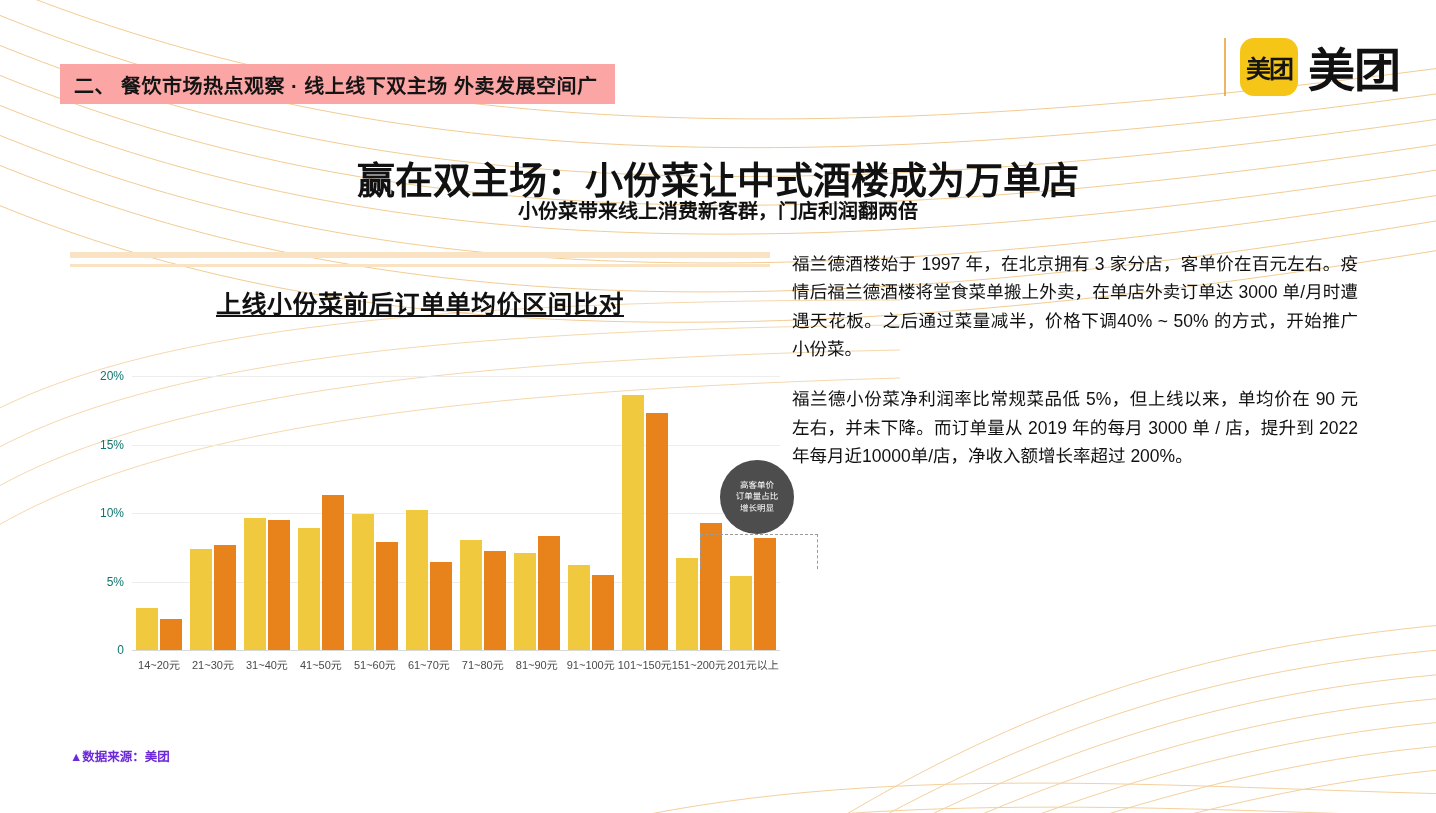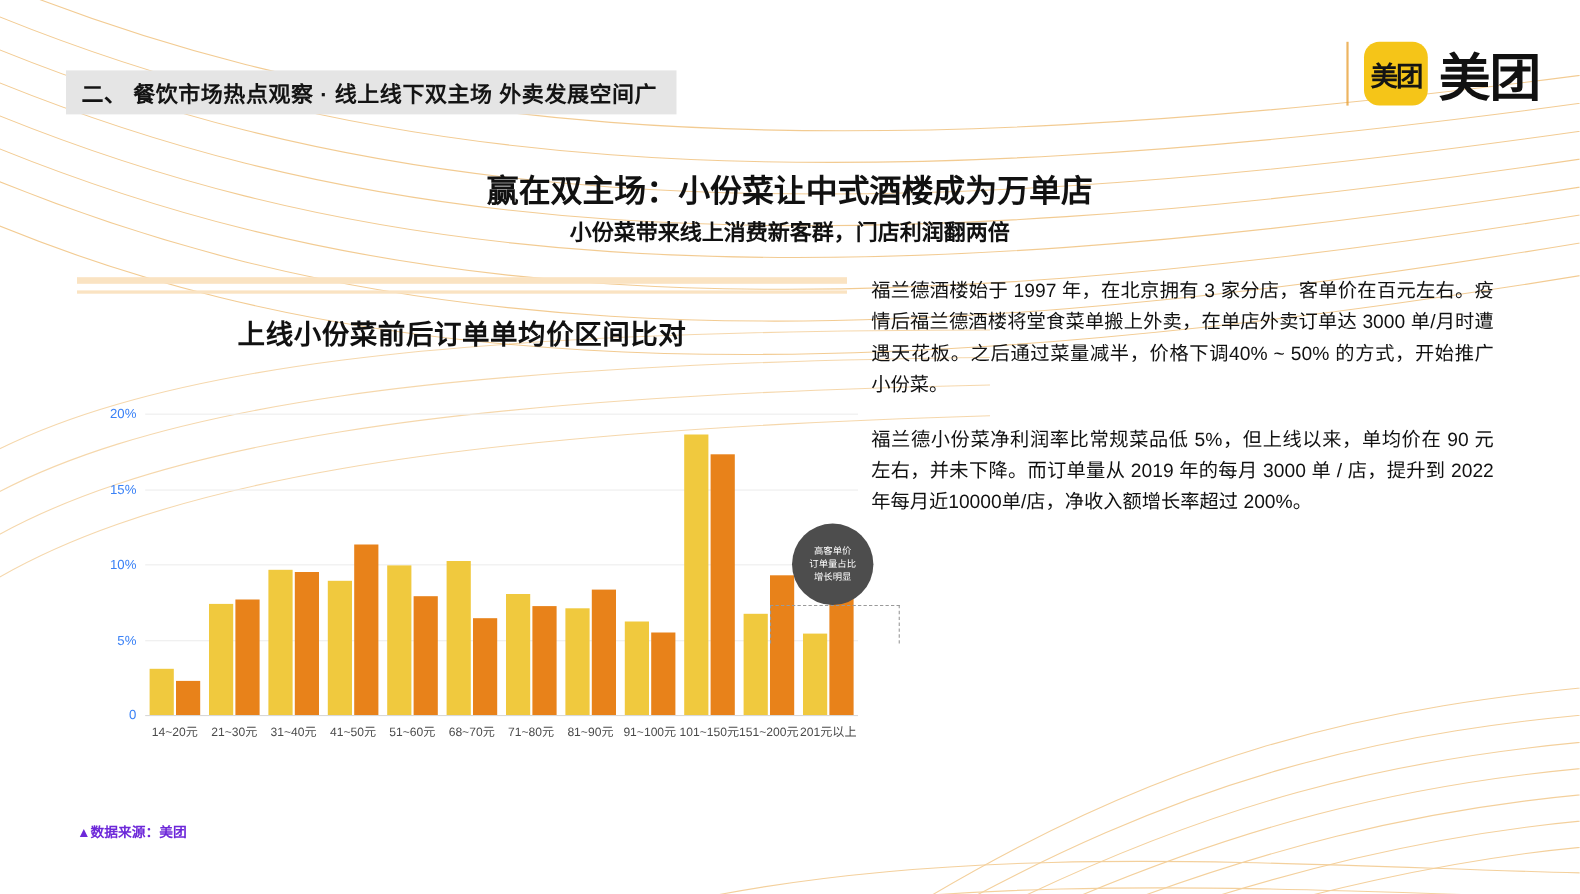--- a/index.html
+++ b/index.html
@@ -8,21 +8,21 @@
     width:1436px;height:813px;position:relative;overflow:hidden;
     background:#ffffff;
     font-family:"Liberation Sans","DejaVu Sans",sans-serif;
     color:#1a1a1a;
   }
   .deco{position:absolute;inset:0;pointer-events:none;z-index:0;}
 
   
   #section-ribbon{
     position:absolute;left:60px;top:64px;height:40px;
-    background:#e5e5e5;display:flex;align-items:center;
+    background:#fca5a5;display:flex;align-items:center;
     padding:0 18px 0 14px;z-index:5;
   }
   #section-ribbon .txt{
     font-size:20px;font-weight:bold;color:#141414;letter-spacing:.5px;white-space:nowrap;
   }
 
   
   #logo-bar{position:absolute;right:36px;top:32px;display:flex;align-items:center;gap:14px;z-index:6;}
   .nestle{position:relative;width:150px;height:78px;}
   .nestle .word{
@@ -48,59 +48,59 @@
   .meituan .badge{
     width:58px;height:58px;border-radius:14px;background:#F5C518;
     display:flex;align-items:center;justify-content:center;
     font-size:25px;font-weight:bold;color:#141414;letter-spacing:-2px;
   }
   .meituan .name{font-size:47px;font-weight:bold;letter-spacing:-1px;color:#111;}
 
   
   #slide-title{
     position:absolute;left:0;right:0;top:150px;text-align:center;
-    font-size:29px;font-weight:bold;color:#111;z-index:4;
+    font-size:38px;font-weight:bold;color:#111;z-index:4;
   }
   #slide-subtitle{
     position:absolute;left:0;right:0;top:195px;text-align:center;
     font-size:20px;font-weight:bold;color:#111;z-index:4;
   }
 
   
   #chart-card{position:absolute;left:60px;top:248px;width:720px;height:440px;z-index:4;}
   .rule{position:absolute;left:10px;right:10px;background:#FAE3C2;}
   .rule.r1{top:4px;height:6px;}
   .rule.r2{top:16px;height:3px;}
   #chart-title{
     position:absolute;left:0;right:0;top:36px;text-align:center;
-    font-size:25px;font-weight:bold;color:#111;letter-spacing:.5px;
+    font-size:25px;font-weight:bold;color:#111;letter-spacing:.5px;text-decoration:underline;
   }
   #chart-legend{
     position:absolute;left:0;right:0;top:88px;display:flex;justify-content:center;gap:32px;
   }
   .lg{display:flex;align-items:center;gap:7px;font-size:11.5px;color:#333;}
   .lg .dot{width:12px;height:12px;border-radius:50%;display:inline-block;}
 
   
   #plot{position:absolute;left:28px;top:128px;width:692px;height:285px;}
   #y-axis{position:absolute;left:0;top:0;width:42px;height:274px;}
-  .ytick{position:absolute;right:6px;transform:translateY(-50%);font-size:12px;color:#3b82f6;white-space:nowrap;}
+  .ytick{position:absolute;right:6px;transform:translateY(-50%);font-size:12px;color:#0f766e;white-space:nowrap;}
   #grid{position:absolute;left:44px;right:0;top:0;height:274px;}
   .gline{position:absolute;left:0;right:0;height:1px;background:#ededed;}
   .gline.zero{background:#d8d8d8;}
   #bars{position:absolute;left:44px;right:0;top:0;height:274px;display:flex;align-items:flex-end;}
   .group{flex:1;height:100%;display:flex;align-items:flex-end;justify-content:center;gap:2px;position:relative;}
   .bar{width:22px;}
   .bar.y{background:#F0C93E;}
   .bar.o{background:#E8821A;}
   #x-axis{position:absolute;left:44px;right:0;top:280px;display:flex;}
   .xtick{flex:1;text-align:center;font-size:11px;color:#4a4a4a;white-space:nowrap;}
 
   
-  #annotation{position:absolute;left:596px;top:100px;width:146px;height:108px;pointer-events:none;}
+  #annotation{position:absolute;left:596px;top:84px;width:146px;height:108px;pointer-events:none;}
   #annotation .bubble{
     position:absolute;left:36px;top:0;width:74px;height:74px;border-radius:50%;
     background:#4d4d4d;color:#fff;display:flex;flex-direction:column;
     align-items:center;justify-content:center;text-align:center;
     font-size:8.5px;line-height:1.35;
   }
   #annotation .brk{position:absolute;left:16px;top:74px;right:12px;height:34px;
     border-left:1px dashed #9a9a9a;border-right:1px dashed #9a9a9a;border-top:1px dashed #9a9a9a;}
 
   
@@ -229,21 +229,21 @@
           <div class="bar y" title="2019年2月订单量占比 201元以上: 5.4%" style="height: 73.98px; background: rgb(240, 201, 62);"></div>
           <div class="bar o" title="2022年2月订单量占比 201元以上: 8.2%" style="height: 112.34px; background: rgb(232, 130, 26);"></div>
         </div>
       </div>
     <div id="x-axis">
         <div class="xtick">14~20元</div>
         <div class="xtick">21~30元</div>
         <div class="xtick">31~40元</div>
         <div class="xtick">41~50元</div>
         <div class="xtick">51~60元</div>
-        <div class="xtick">68~70元</div>
+        <div class="xtick">61~70元</div>
         <div class="xtick">71~80元</div>
         <div class="xtick">81~90元</div>
         <div class="xtick">91~100元</div>
         <div class="xtick">101~150元</div>
         <div class="xtick">151~200元</div>
         <div class="xtick">201元以上</div>
       </div>
 
     <div id="annotation">
       <div class="bubble">

